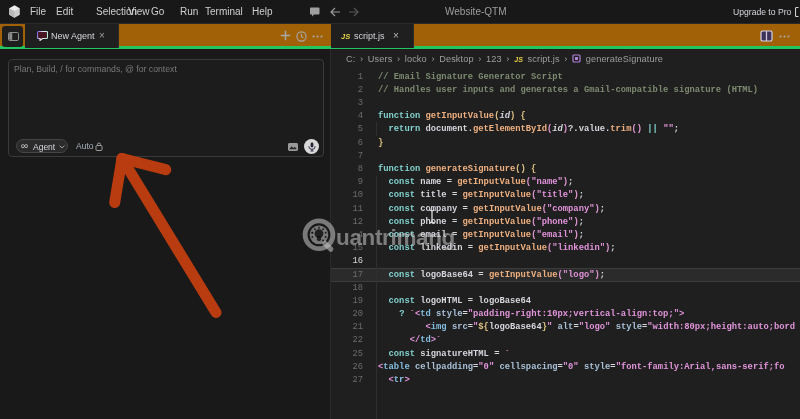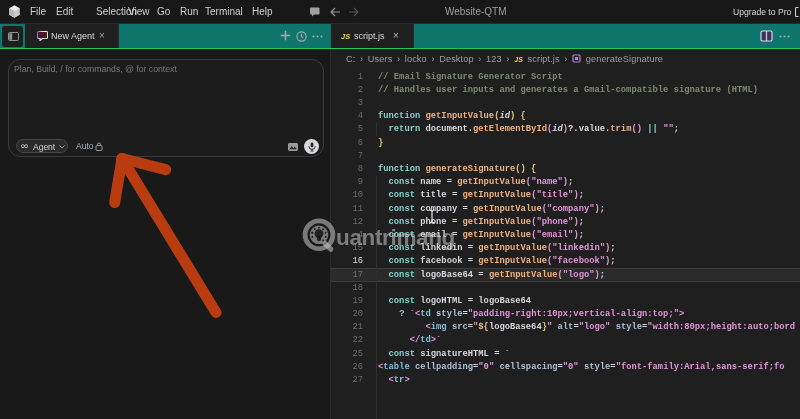--- a/index.html
+++ b/index.html
@@ -3,25 +3,25 @@
 <meta charset="utf-8">
 <style>
   html,body{margin:0;padding:0;background:#1f1f1f;}
   #app{position:relative;width:800px;height:419px;overflow:hidden;background:#1f1f1f;
        font-family:"Liberation Sans",sans-serif;-webkit-font-smoothing:antialiased;}
   .abs{position:absolute;}
   
   #titlebar{position:absolute;left:0;top:0;width:800px;height:24px;background:#181818;border-bottom:1px solid #2a2a2a;box-sizing:border-box;}
   .menu{position:absolute;top:0;height:24px;line-height:24px;font-size:10px;color:#cfcfcf;}
   
-  #tabrow{position:absolute;left:0;top:24px;width:800px;height:25px;background:#0f766e;border-bottom:1px solid #22c55e;box-sizing:border-box;}
+  #tabrow{position:absolute;left:0;top:24px;width:800px;height:25px;background:#a16207;border-bottom:3px solid #22c55e;box-sizing:border-box;}
   .tab{position:absolute;top:0;height:24px;background:#1f1f1f;}
   
   #chatbody{position:absolute;left:0;top:49px;width:330px;height:370px;background:#191919;}
-  #inputbox{position:absolute;left:8px;top:10px;width:316px;height:98px;background:#1c1c1c;border:1px solid #3a3a3a;border-radius:12px;box-sizing:border-box;}
+  #inputbox{position:absolute;left:8px;top:10px;width:316px;height:98px;background:#1c1c1c;border:1px solid #3a3a3a;border-radius:4px;box-sizing:border-box;}
   
   #editor{position:absolute;left:330px;top:49px;width:470px;height:370px;background:#1f1f1f;border-left:1px solid #2a2a2a;box-sizing:border-box;}
   #breadcrumb{position:absolute;left:0;top:0;width:470px;height:20px;font-size:9.2px;color:#9d9d9d;line-height:20px;letter-spacing:0.1px;word-spacing:2px;}
   #code{position:absolute;left:0;top:21.7px;width:470px;height:350px;font-family:"Liberation Mono",monospace;font-size:8.8px;line-height:13.2px;}
   .row{position:relative;height:13.2px;white-space:pre;}
   .ln{position:absolute;left:0;top:0;width:32px;text-align:right;color:#6b6b6b;}
   .cd{position:absolute;left:47px;top:0;font-weight:bold;}
   .k{color:#82d2ce;}
   .fn{color:#efb080;}
   .v{color:#d6d6dd;}
@@ -40,21 +40,21 @@
   <div id="titlebar">
     <svg class="abs" style="left:9px;top:5px" width="11" height="13" viewBox="0 0 11 13">
       <path d="M5.5 0.3 L10.7 3.2 L10.7 9.8 L5.5 12.7 L0.3 9.8 L0.3 3.2 Z" fill="#ededed"></path>
       <path d="M0.3 3.2 L5.5 6.1 L5.5 12.7 L0.3 9.8 Z" fill="#b9b9b9"></path>
       <path d="M5.5 6.1 L10.7 3.2 L10.7 9.8 L5.5 12.7 Z" fill="#8f8f8f" opacity="0.35"></path>
     </svg>
     <span class="menu" style="left:30px">File</span>
     <span class="menu" style="left:56px">Edit</span>
     <span class="menu" style="left:96px">Selection</span>
     <span class="menu" style="left:128px">View</span>
-    <span class="menu" style="left:157px">Go</span>
+    <span class="menu" style="left:151px">Go</span>
     <span class="menu" style="left:180px">Run</span>
     <span class="menu" style="left:205px">Terminal</span>
     <span class="menu" style="left:252px">Help</span>
     <svg class="abs" style="left:309px;top:7px" width="11" height="10" viewBox="0 0 11 10">
       <path d="M1.5 0.5 h8 a1 1 0 0 1 1 1 v5 a1 1 0 0 1 -1 1 h-4.5 l-2 2 v-2 h-1 a1 1 0 0 1 -1 -1 v-5 a1 1 0 0 1 1 -1 Z" fill="#9f9f9f"></path>
     </svg>
     <svg class="abs" style="left:330px;top:7px" width="11" height="10" viewBox="0 0 11 10">
       <path d="M10 5 H1.5 M5 1 L1 5 L5 9" fill="none" stroke="#999999" stroke-width="1.2"></path>
     </svg>
     <svg class="abs" style="left:348px;top:7px" width="11" height="10" viewBox="0 0 11 10">
@@ -164,21 +164,21 @@
         <div class="row"><span class="ln" style="">5</span><span class="cd"><span class="v">  </span><span class="k">return </span><span class="v">document</span><span class="v">.</span><span class="fn">getElementById</span><span class="b2">(</span><span class="v it">id</span><span class="b2">)</span><span class="v">?.</span><span class="v">value</span><span class="v">.</span><span class="fn">trim</span><span class="b2">()</span><span class="v"> </span><span class="k">||</span><span class="v"> </span><span class="s">""</span><span class="v">;</span></span></div>
         <div class="row"><span class="ln" style="">6</span><span class="cd"><span class="b1">}</span></span></div>
         <div class="row"><span class="ln" style="">7</span><span class="cd"></span></div>
         <div class="row"><span class="ln" style="">8</span><span class="cd"><span class="k">function </span><span class="fn">generateSignature</span><span class="b1">()</span><span class="v"> </span><span class="b1">{</span></span></div>
         <div class="row"><span class="ln" style="">9</span><span class="cd"><span class="v">  </span><span class="k">const </span><span class="v">name</span><span class="v"> = </span><span class="fn">getInputValue</span><span class="b2">(</span><span class="s">"name"</span><span class="b2">)</span><span class="v">;</span></span></div>
         <div class="row"><span class="ln" style="">10</span><span class="cd"><span class="v">  </span><span class="k">const </span><span class="v">title</span><span class="v"> = </span><span class="fn">getInputValue</span><span class="b2">(</span><span class="s">"title"</span><span class="b2">)</span><span class="v">;</span></span></div>
         <div class="row"><span class="ln" style="">11</span><span class="cd"><span class="v">  </span><span class="k">const </span><span class="v">company</span><span class="v"> = </span><span class="fn">getInputValue</span><span class="b2">(</span><span class="s">"company"</span><span class="b2">)</span><span class="v">;</span></span></div>
         <div class="row"><span class="ln" style="">12</span><span class="cd"><span class="v">  </span><span class="k">const </span><span class="v">phone</span><span class="v"> = </span><span class="fn">getInputValue</span><span class="b2">(</span><span class="s">"phone"</span><span class="b2">)</span><span class="v">;</span></span></div>
         <div class="row"><span class="ln" style="">4</span><span class="cd"><span class="v">  </span><span class="k">const </span><span class="v">email</span><span class="v"> = </span><span class="fn">getInputValue</span><span class="b2">(</span><span class="s">"email"</span><span class="b2">)</span><span class="v">;</span></span></div>
         <div class="row"><span class="ln" style="">15</span><span class="cd"><span class="v">  </span><span class="k">const </span><span class="v">linkedin</span><span class="v"> = </span><span class="fn">getInputValue</span><span class="b2">(</span><span class="s">"linkedin"</span><span class="b2">)</span><span class="v">;</span></span></div>
-        <div class="row"><span class="ln" style="color:#d8d8d8;text-align:right;">16</span><span class="cd"><span class="v">  </span><span class="k">const </span><span class="v">facebook</span><span class="v"> = </span><span class="fn">getInputValue</span><span class="b2">(</span><span class="s">"facebook"</span><span class="b2">)</span><span class="v">;</span></span></div>
+        <div class="row"><span class="ln" style="color:#d8d8d8;text-align:right;">16</span></div>
         <div class="row"><span class="ln" style="">17</span><span class="cd"><span class="v">  </span><span class="k">const </span><span class="v">logoBase64</span><span class="v"> = </span><span class="fn">getInputValue</span><span class="b2">(</span><span class="s">"logo"</span><span class="b2">)</span><span class="v">;</span></span></div>
         <div class="row"><span class="ln" style="">18</span><span class="cd"></span></div>
         <div class="row"><span class="ln" style="">19</span><span class="cd"><span class="v">  </span><span class="k">const </span><span class="v">logoHTML</span><span class="v"> = </span><span class="v">logoBase64</span></span></div>
         <div class="row"><span class="ln" style="">20</span><span class="cd"><span class="v">    </span><span class="k">? </span><span class="s">`</span><span class="s">&lt;</span><span class="tg">td</span><span class="v"> </span><span class="at">style</span><span class="v">=</span><span class="s">"padding-right:10px;vertical-align:top;"</span><span class="s">&gt;</span></span></div>
         <div class="row"><span class="ln" style="">21</span><span class="cd"><span class="v">         </span><span class="s">&lt;</span><span class="tg">img</span><span class="v"> </span><span class="at">src</span><span class="v">=</span><span class="s">"</span><span class="b1">${</span><span class="v">logoBase64</span><span class="b1">}</span><span class="s">"</span><span class="v"> </span><span class="at">alt</span><span class="v">=</span><span class="s">"logo"</span><span class="v"> </span><span class="at">style</span><span class="v">=</span><span class="s">"width:80px;height:auto;bord</span></span></div>
         <div class="row"><span class="ln" style="">22</span><span class="cd"><span class="v">      </span><span class="s">&lt;/</span><span class="tg">td</span><span class="s">&gt;`</span></span></div>
         <div class="row"><span class="ln" style="">25</span><span class="cd"><span class="v">  </span><span class="k">const </span><span class="v">signatureHTML</span><span class="v"> = </span><span class="s">`</span></span></div>
         <div class="row"><span class="ln" style="">26</span><span class="cd"><span class="s">&lt;</span><span class="tg">table</span><span class="v"> </span><span class="at">cellpadding</span><span class="v">=</span><span class="s">"0"</span><span class="v"> </span><span class="at">cellspacing</span><span class="v">=</span><span class="s">"0"</span><span class="v"> </span><span class="at">style</span><span class="v">=</span><span class="s">"font-family:Arial,sans-serif;fo</span></span></div>
         <div class="row"><span class="ln" style="">27</span><span class="cd"><span class="v">  </span><span class="s">&lt;</span><span class="tg">tr</span><span class="s">&gt;</span></span></div>
       </div>

